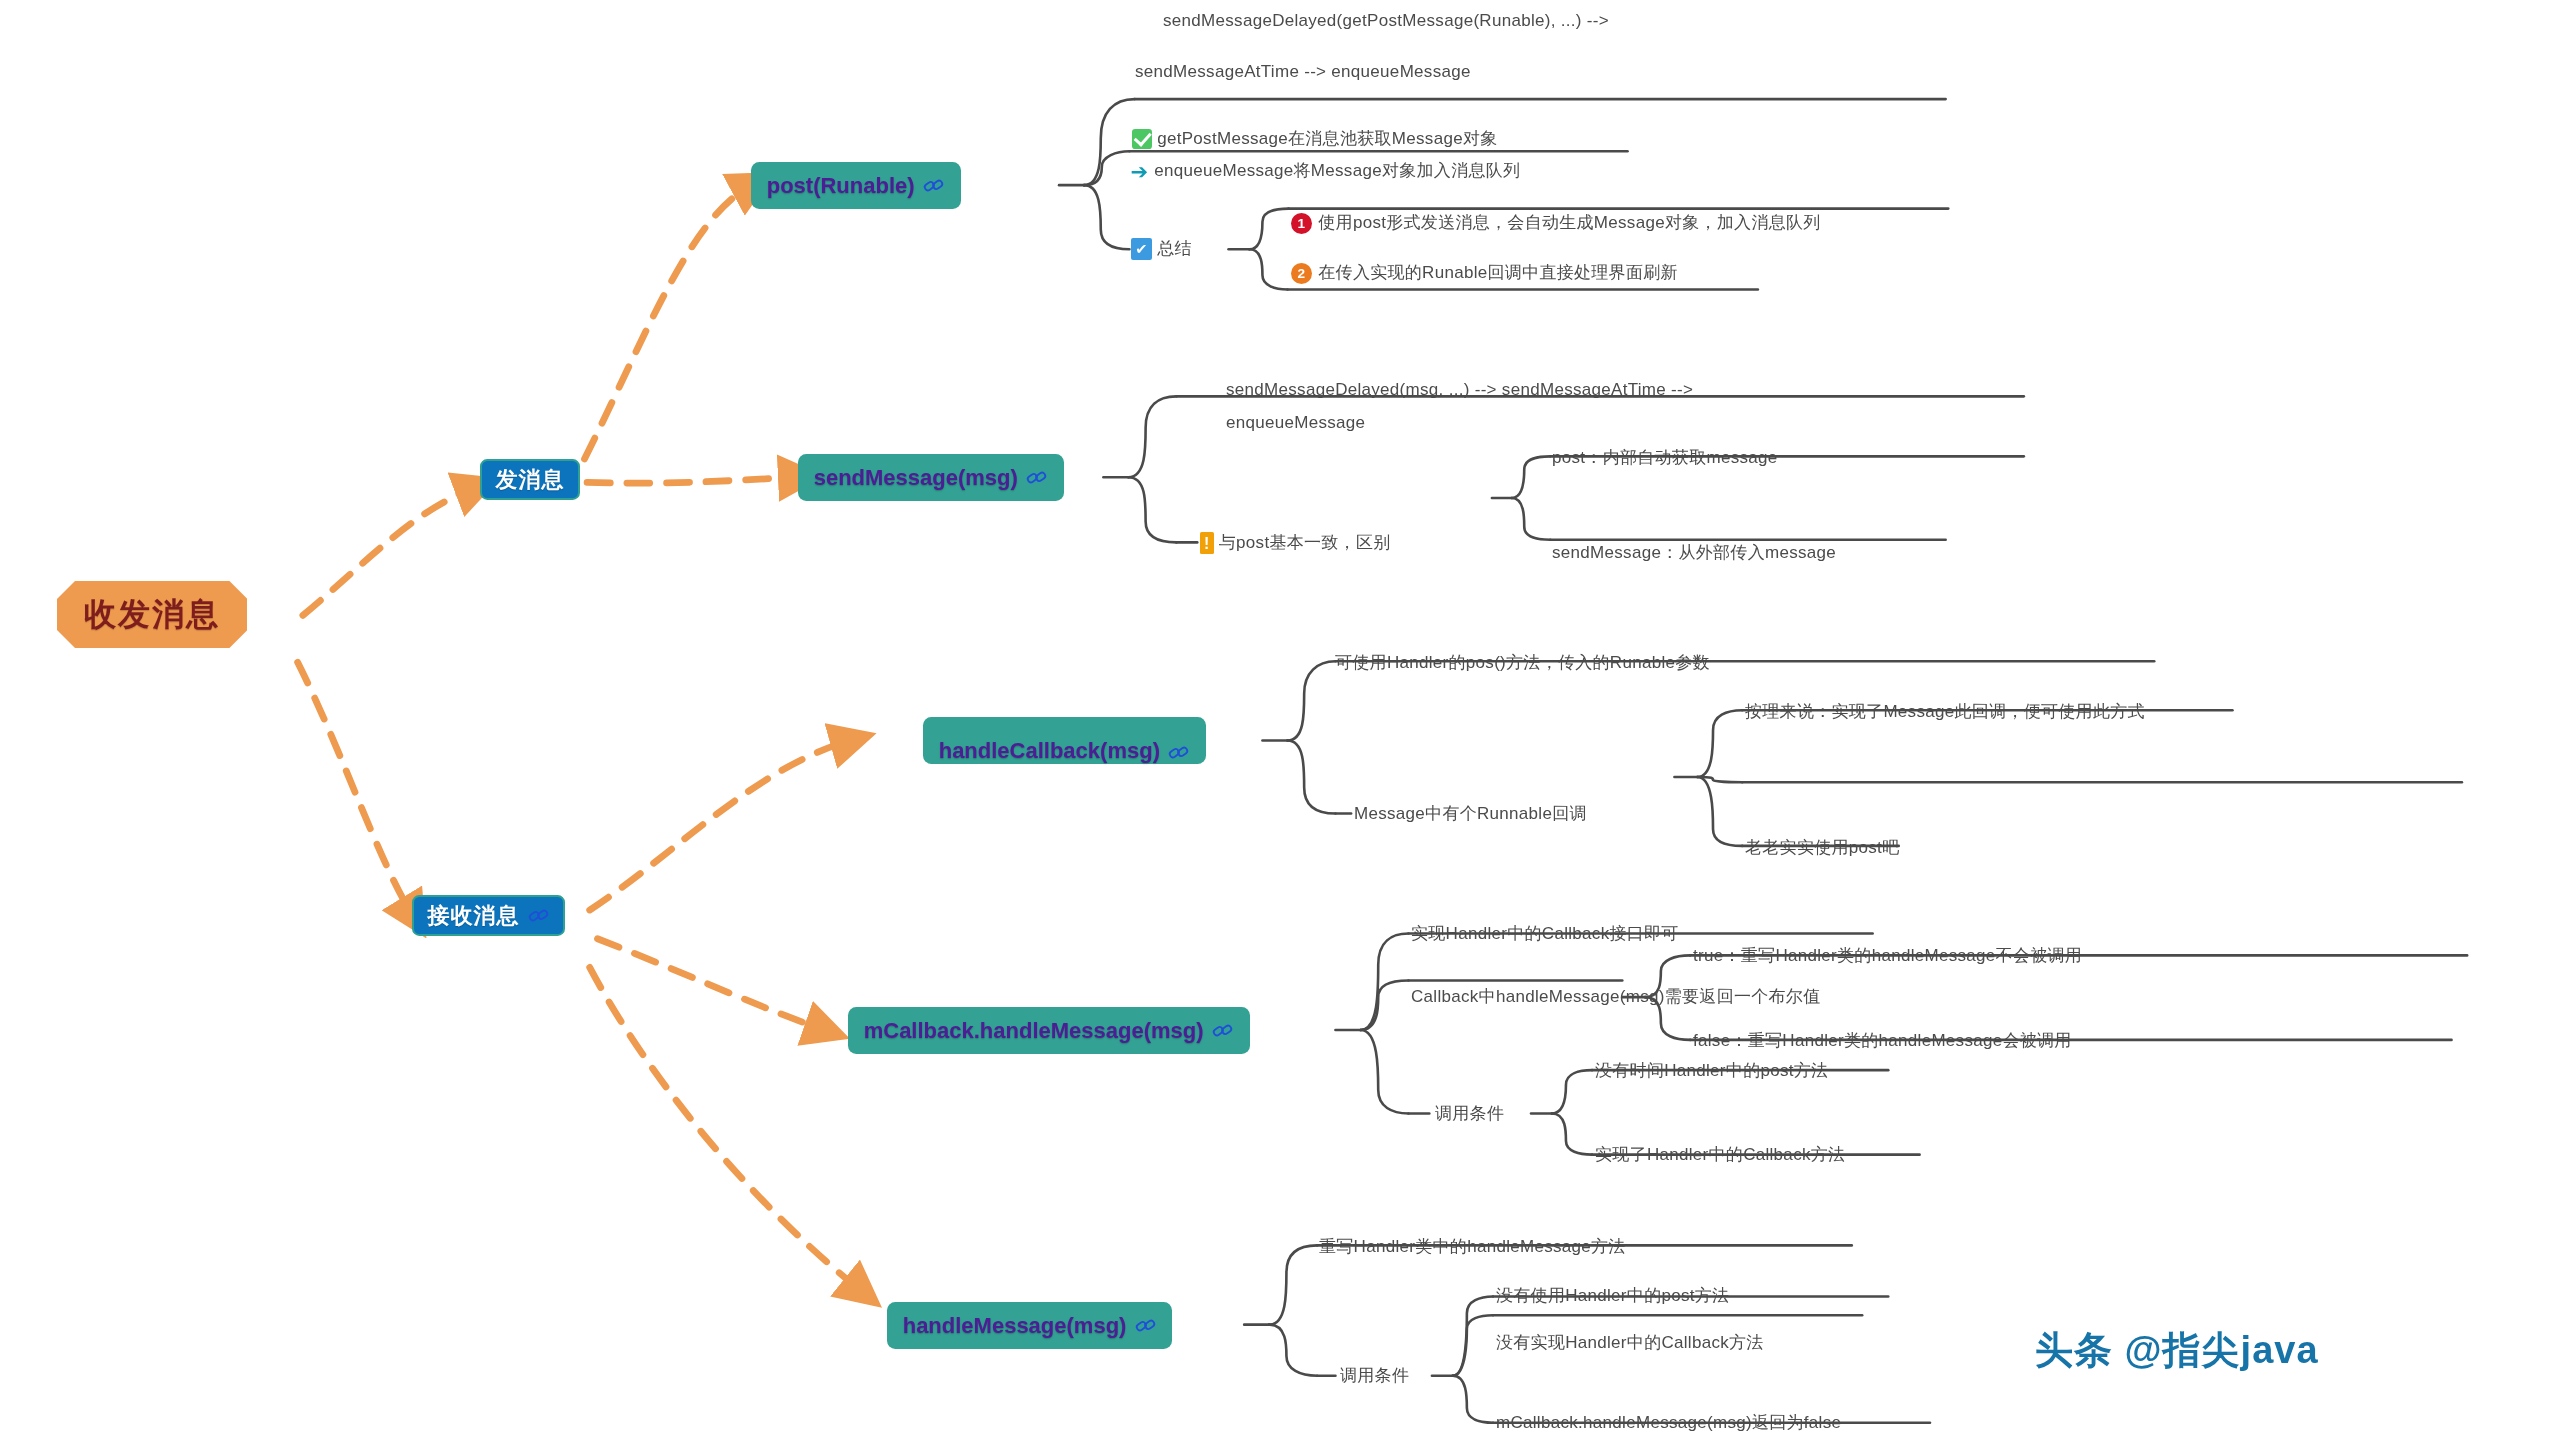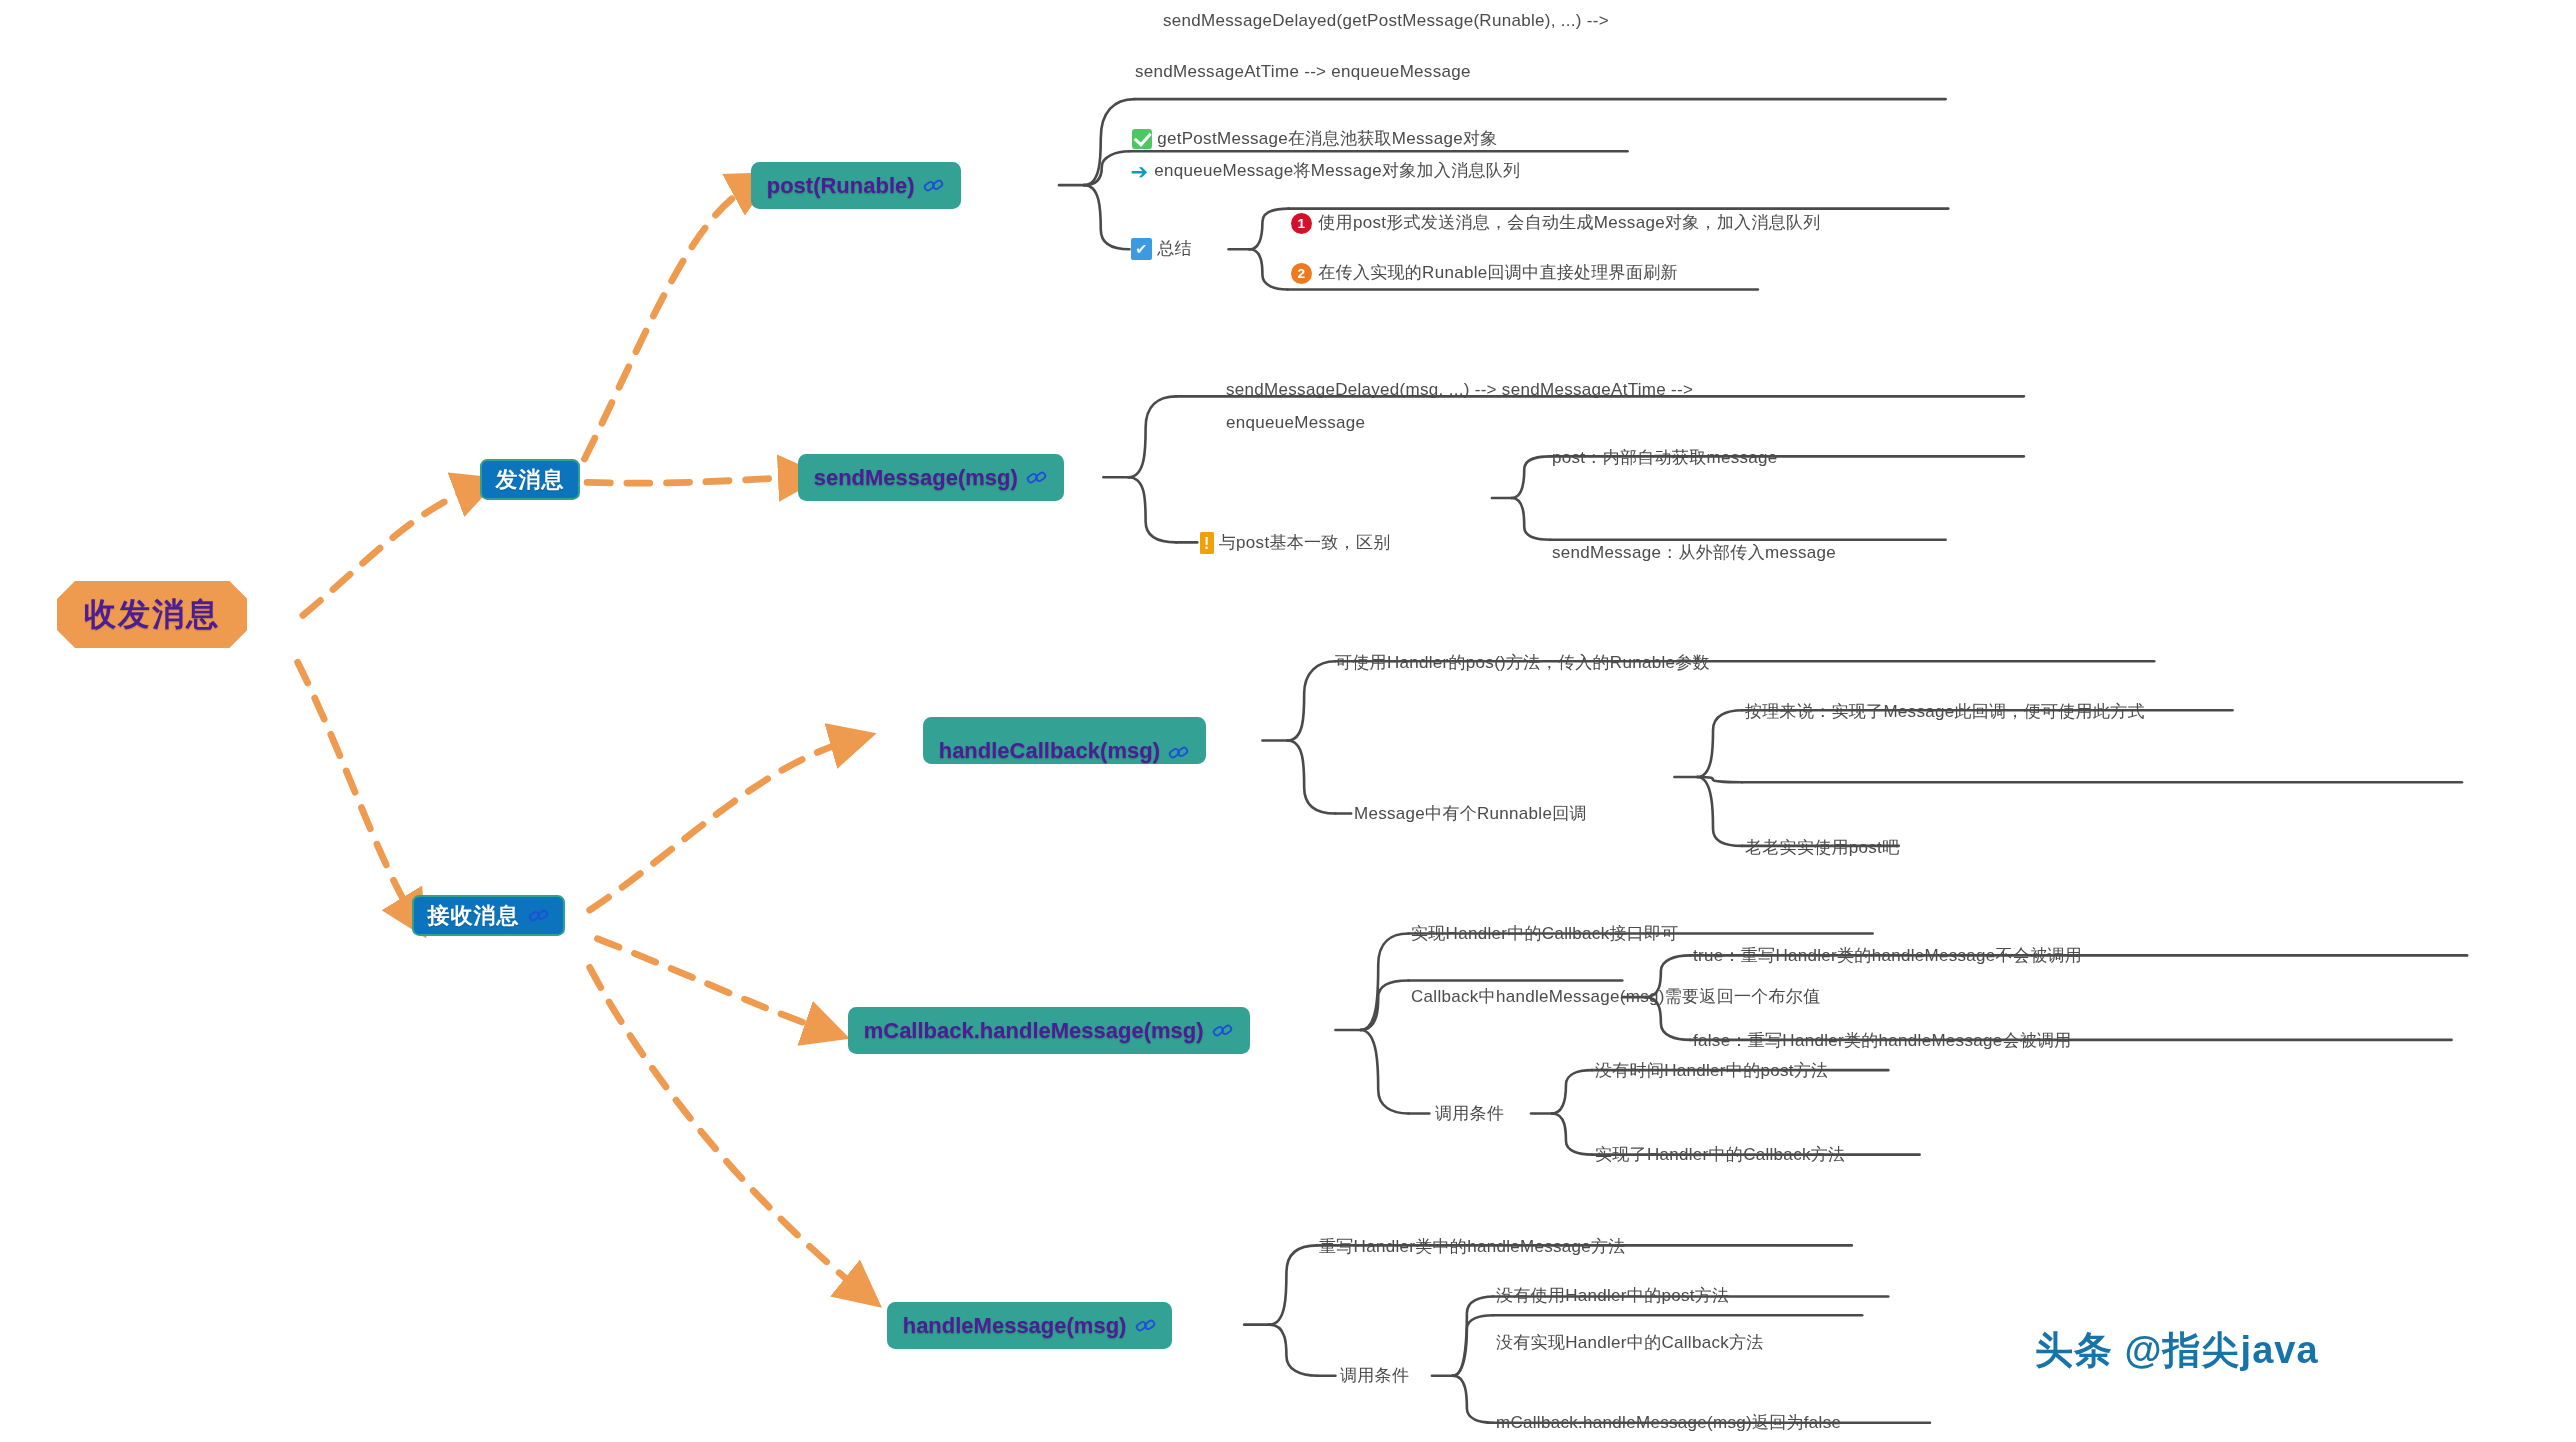--- a/index.html
+++ b/index.html
@@ -9,21 +9,21 @@
     -webkit-font-smoothing:antialiased;
   }
   #canvas{position:absolute;left:0;top:0;width:2576px;height:1442px;}
   svg.wires{position:absolute;left:0;top:0;width:2576px;height:1442px;pointer-events:none;}
 
   
   .node{position:absolute;display:flex;align-items:center;justify-content:center;
         box-sizing:border-box;white-space:nowrap;}
 
   .root-node{
-    background:#EE9A4F;color:#4c1d95;font-weight:bold;font-size:32px;
+    background:#EE9A4F;color:#7f1d1d;font-weight:bold;font-size:32px;
     padding:16px 27px;height:67px;letter-spacing:2.1px;
     clip-path:polygon(18px 0,calc(100% - 18px) 0,100% 18px,100% calc(100% - 18px),
                       calc(100% - 18px) 100%,18px 100%,0 calc(100% - 18px),0 18px);
     text-shadow:0 1px 1px rgba(0,0,0,.18);
   }
 
   .blue-node{
     background:#0B74BD;border:2.6px solid #2FA193;border-radius:7.3px;
     color:#ffffff;font-weight:bold;font-size:22px;height:41px;padding:0 13.6px;
     letter-spacing:1px;text-shadow:0 1px 1px rgba(0,0,0,.22);

